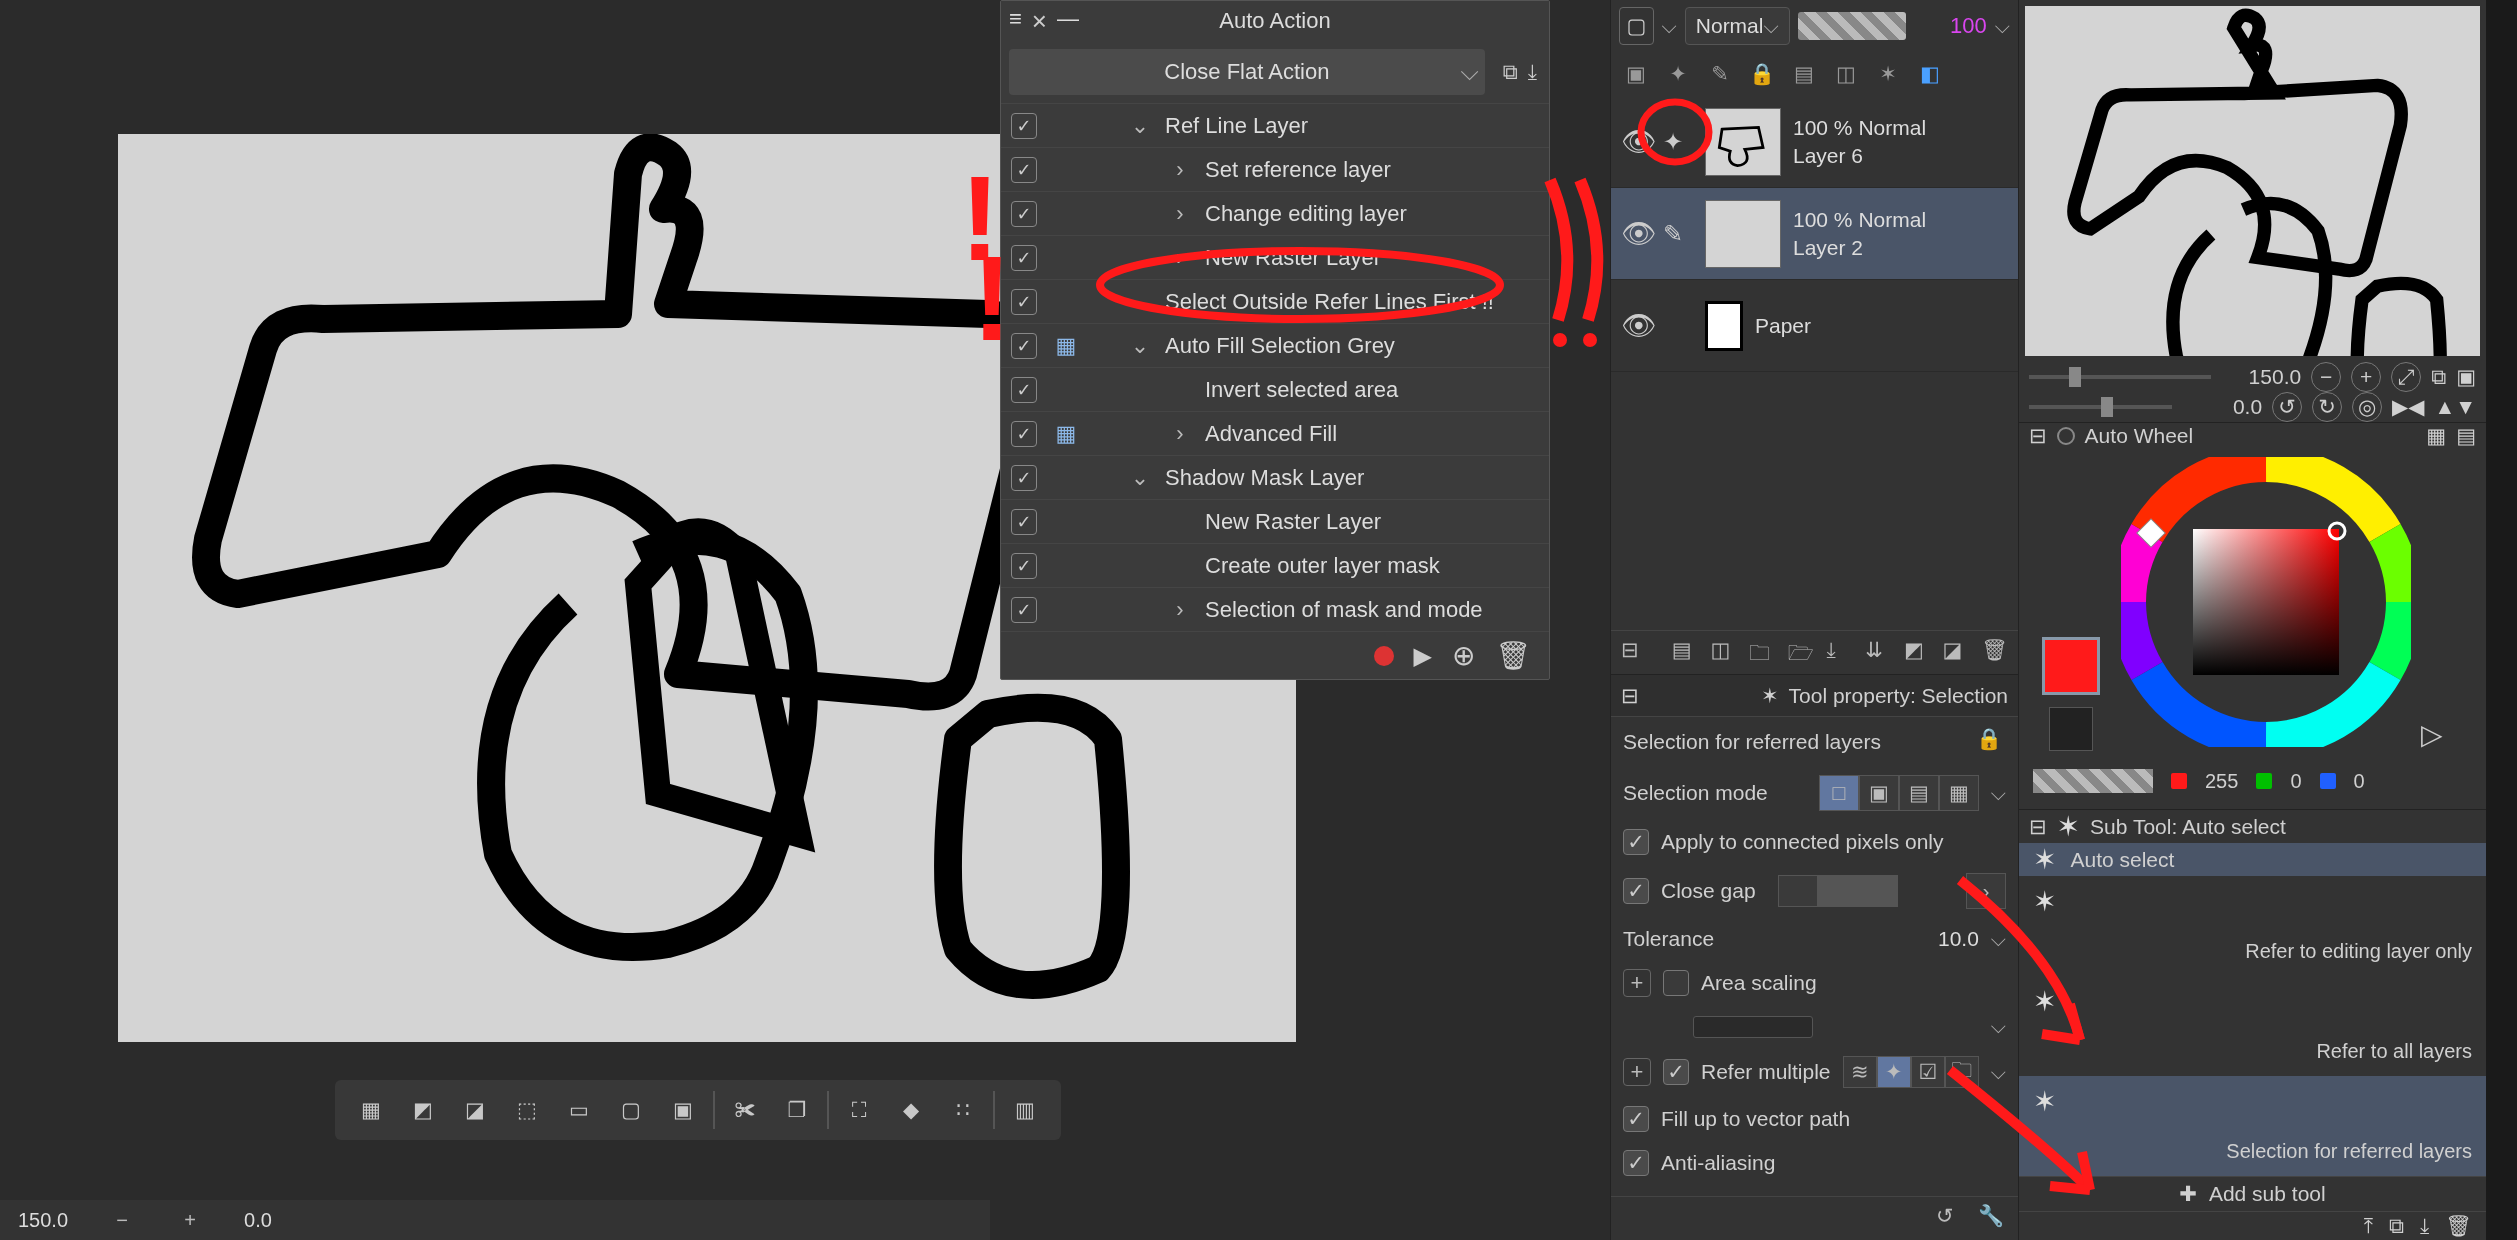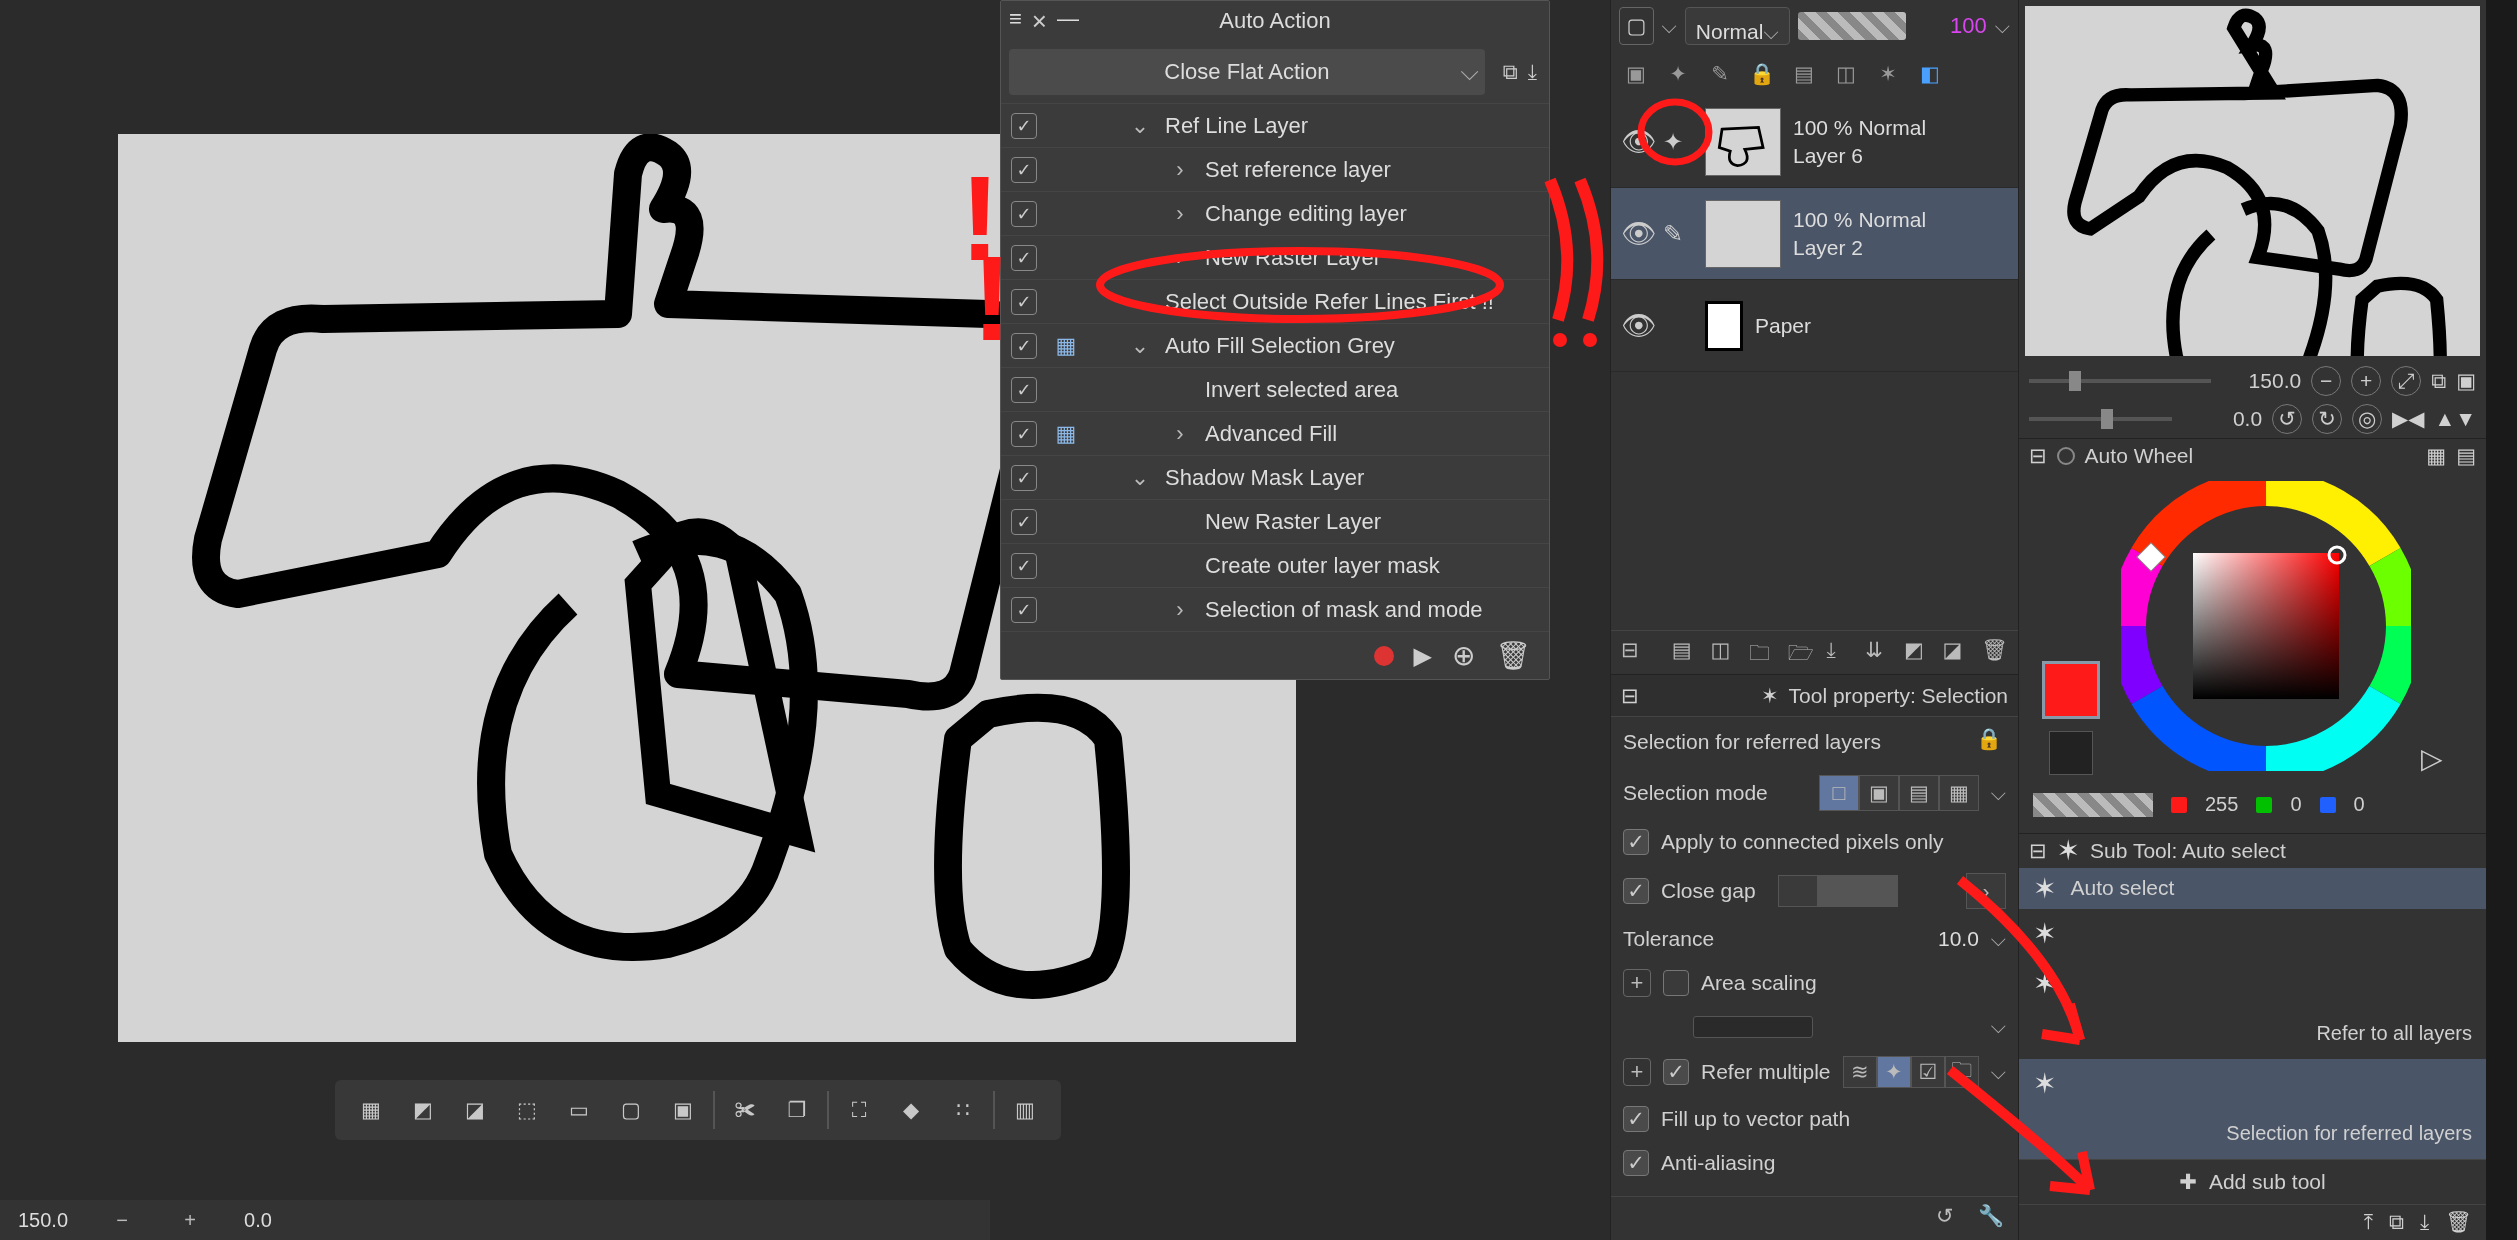--- a/index.html
+++ b/index.html
@@ -42,21 +42,21 @@
   .aa-rec{ width:20px; height:20px; background:#d33; border-radius:50%;}
   .aa-play{ color:#ccc; font-size:24px;}
   .aa-small{ color:#ccc; font-size:28px; }
 
   
   .panel-col-a{ width:408px; display:flex; flex-direction:column; background:#333; border-left:1px solid #222;}
   .panel-col-b{ width:468px; display:flex; flex-direction:column; background:#333; border-left:1px solid #222;}
 
   .blend-row{ height:52px; display:flex; align-items:center; gap:8px; padding:0 8px; background:#333;}
   .mini-btn{ width:38px;height:38px; border:1px solid #666; border-radius:4px; display:flex; align-items:center; justify-content:center; color:#ccc;}
-  .blend-sel{ flex:1; height:38px; background:#3a3a3a; border:1px solid #555; border-radius:4px; display:flex; align-items:flex-end; padding:0 10px; color:#ddd; justify-content:space-between;}
+  .blend-sel{ flex:1; height:38px; background:#3a3a3a; border:1px solid #555; border-radius:4px; display:flex; align-items:center; padding:0 10px; color:#ddd; justify-content:space-between;}
   .opacity-box{ width:80px; text-align:right; color:#d946ef; font-size:22px;}
   .updn{ color:#aaa; font-size:20px;}
   .opacity-checker{ width:120px; height:28px; background:repeating-linear-gradient(45deg,#888 0 8px,#bbb 8px 16px); border-radius:3px;}
 
   .layer-icon-row{ height:44px; display:flex; align-items:center; gap:12px; padding:0 10px;}
   .layer-icon-row .li{ width:30px; height:30px; color:#999; display:flex; align-items:center; justify-content:center;}
 
   .layer-list{ flex:0 0 auto; }
   .layer-row{ height:92px; display:flex; align-items:center; padding:0 10px; gap:12px; border-bottom:1px solid #2a2a2a;}
   .layer-row.selected{ background:#4a5568;}
@@ -519,20 +519,21 @@
     </div>
     <div class="st-row selected">
       <span class="wand">✶</span>
       <span>Auto select</span>
     </div>
     <div id="subtool-list">
         <div>
           <div class="st-row">
             <span class="wand">✶</span>
           </div>
+          <div class="st-row st-sub">Refer to editing layer only</div>
         </div>
         <div>
           <div class="st-row">
             <span class="wand">✶</span>
           </div>
           <div class="st-row st-sub">Refer to all layers</div>
         </div>
         <div>
           <div class="st-row selected">
             <span class="wand">✶</span>

